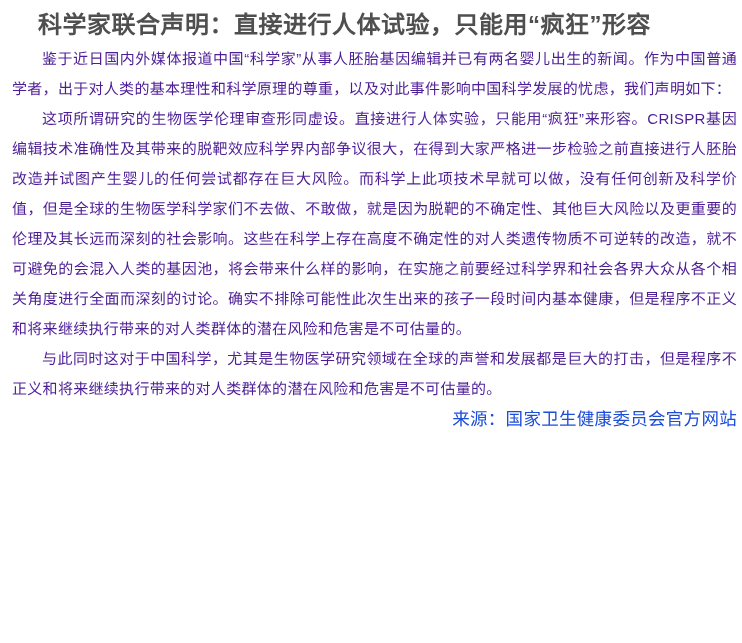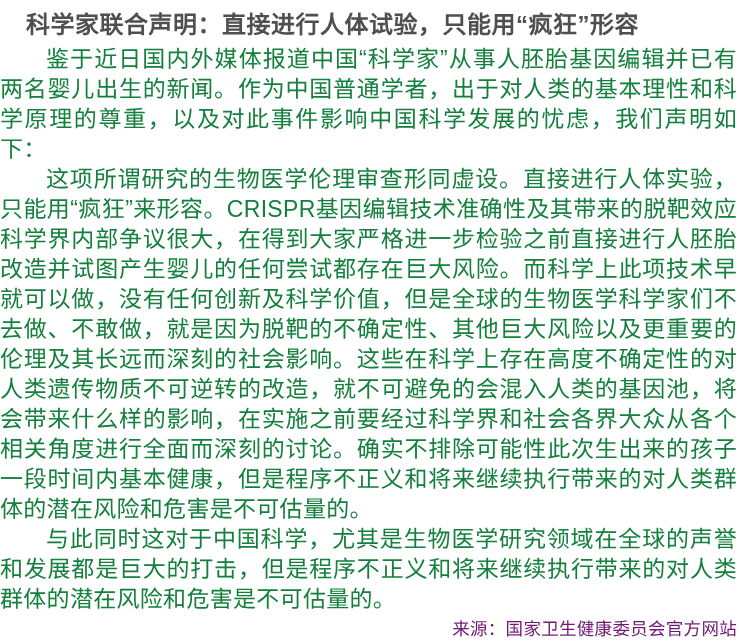--- a/index.html
+++ b/index.html
@@ -9,46 +9,46 @@
   }
   .page {
     position: relative;
     width: 742px;
     height: 643px;
     margin: 0 auto;
     background: #ffffff;
     overflow: hidden;
     font-family: "Liberation Sans", "DejaVu Sans", sans-serif;
     box-sizing: border-box;
-    padding: 6px 5px 0 0;
+    padding: 6px 5px 0 12px;
   }
   .article-title {
     margin: 4px 0 4px 0;
     padding-left: 26px;
     font-size: 24px;
     font-weight: bold;
     color: #4f4f4f;
     line-height: 30px;
     letter-spacing: 0.5px;
     white-space: nowrap;
   }
   .article-body p {
     margin: 0;
-    font-size: 23px;
-    color: #15803d;
+    font-size: 15px;
+    color: #4c1d95;
     line-height: 30px;
     text-indent: 2em;
     text-align: justify;
     text-justify: inter-ideograph;
     letter-spacing: 0.3px;
   }
   .article-source {
     margin: 0;
     font-size: 17.5px;
-    color: #701a75;
+    color: #1d4ed8;
     line-height: 30px;
     text-align: right;
     letter-spacing: 0.3px;
   }
 </style>
 </head>
 <body>
 
 <div class="page">
   <h1 class="article-title">科学家联合声明：直接进行人体试验，只能用“疯狂”形容</h1>

